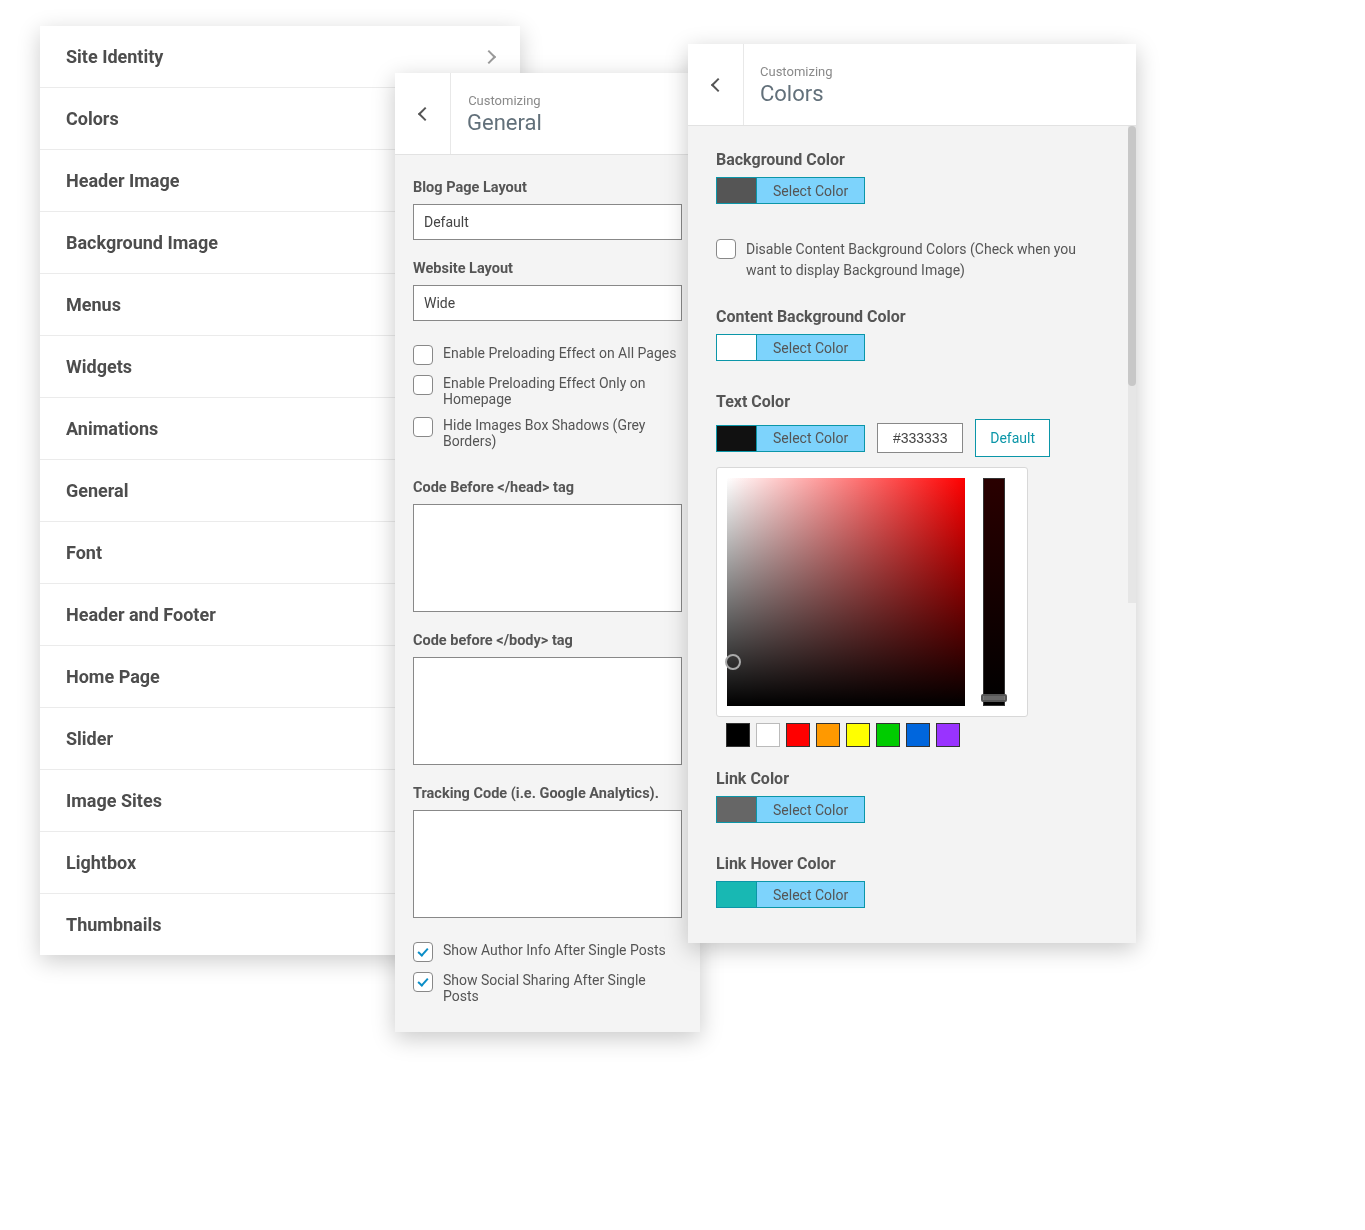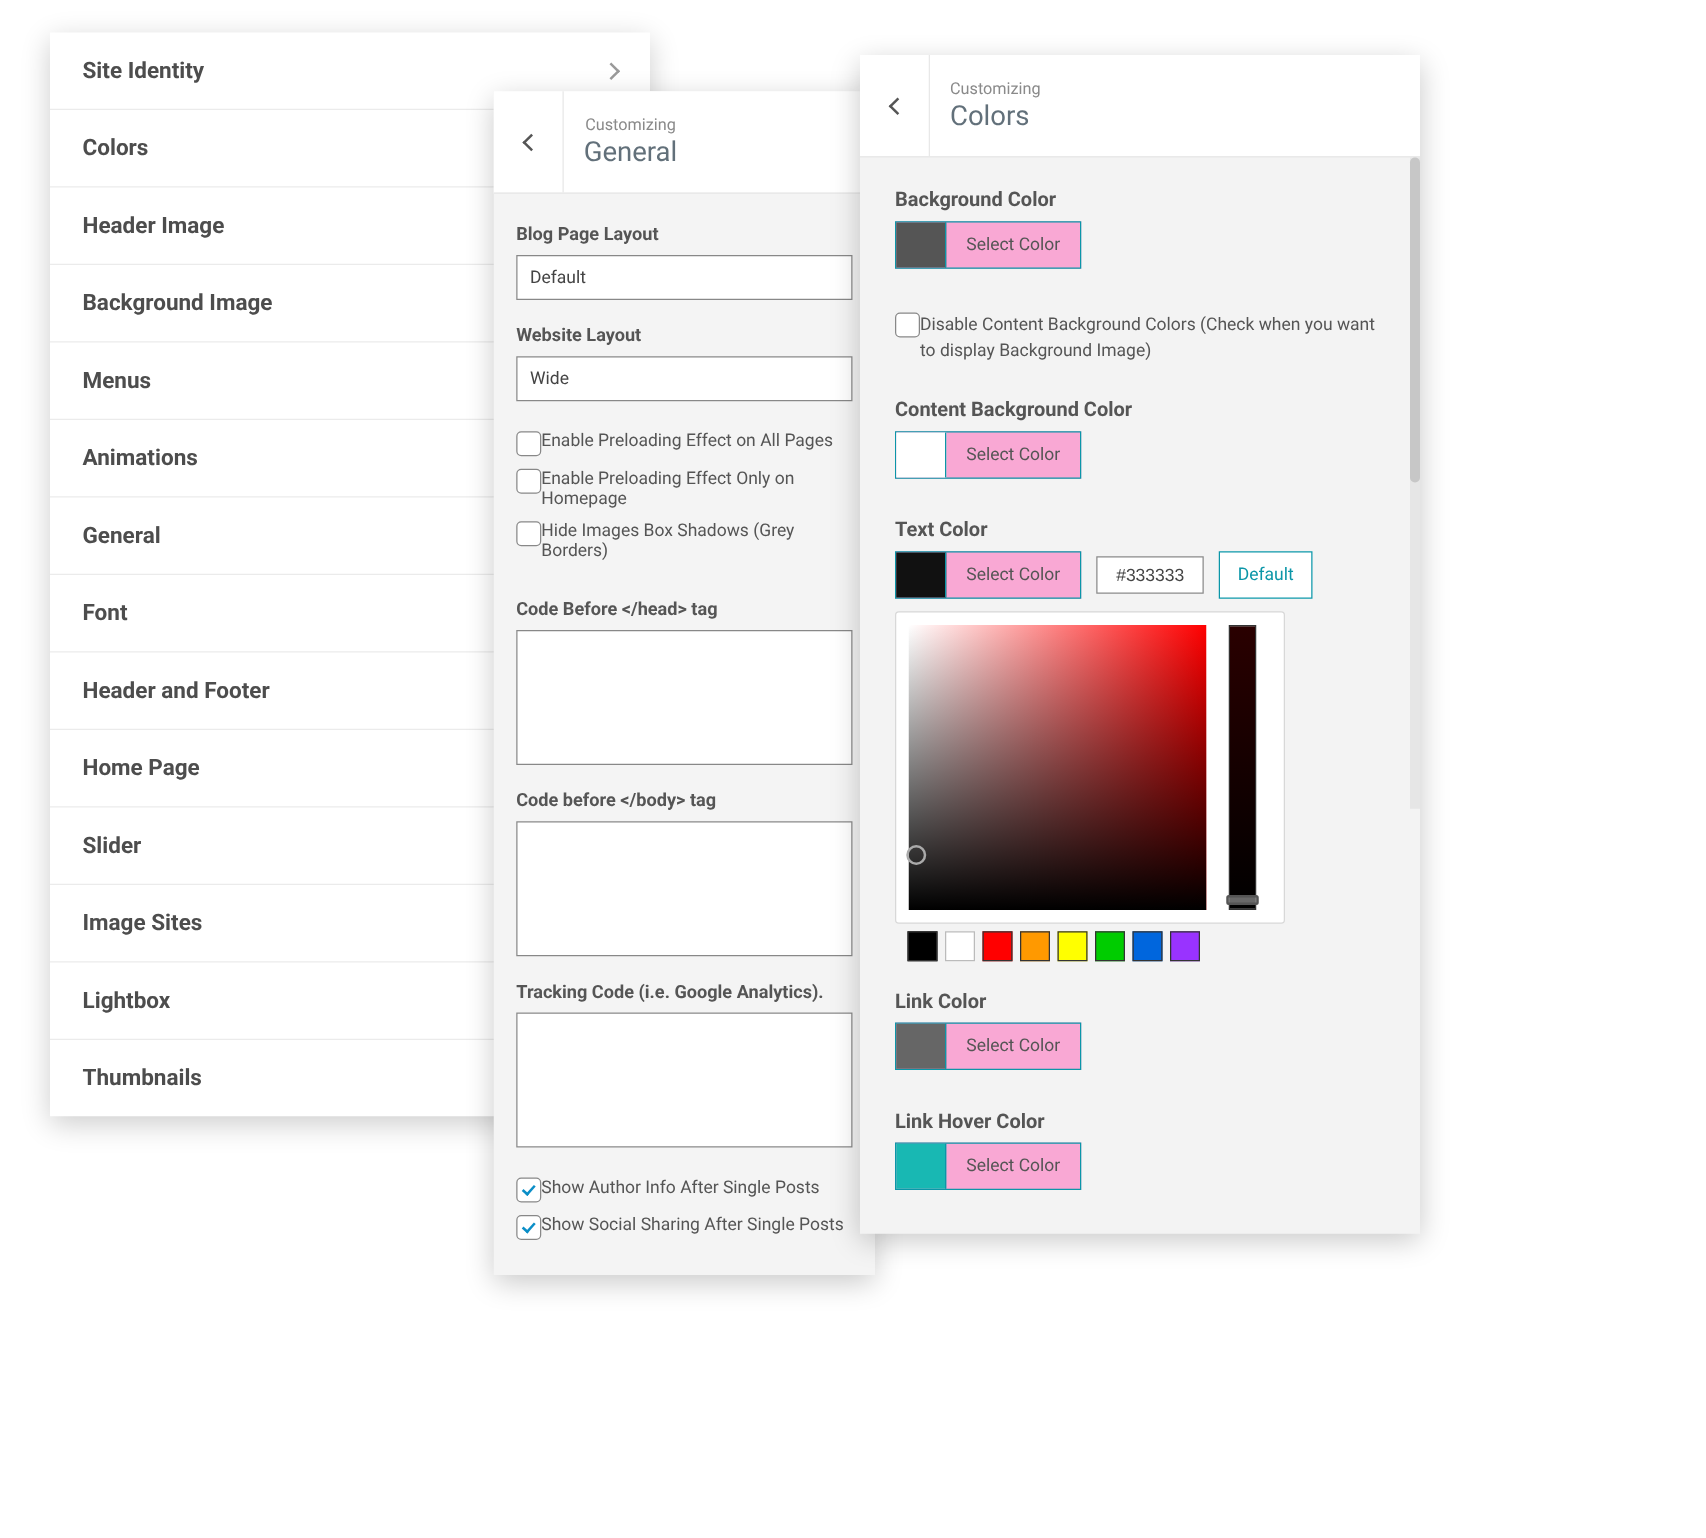--- a/index.html
+++ b/index.html
@@ -98,21 +98,21 @@
     color: #444;
     display: flex;
     align-items: center;
     cursor: pointer;
   }
   .spacer { height: 14px; }
 
   .check-row {
     display: flex;
     align-items: flex-start;
-    gap: 0;
+    gap: 10px;
     font-size: 14px;
     color: #555;
     margin: 10px 0;
   }
   .checkbox {
     width: 20px; height: 20px;
     border: 1px solid #888;
     border-radius: 4px;
     background: #fff;
     flex: 0 0 20px;
@@ -147,22 +147,22 @@
     width: 448px;
     background: #f3f3f3;
     box-shadow: 0 6px 22px rgba(0,0,0,.22);
   }
   .panel-colors .panel-body { padding: 18px 28px; }
 
   .color-btn {
     display: inline-flex;
     align-items: stretch;
     border: 1px solid #0b96a8;
-    height: 38px;
-    background: #f9a8d4;
+    height: 27px;
+    background: #7dd3fc;
     cursor: pointer;
   }
   .color-btn .swatch {
     width: 40px;
     border-right: 1px solid #0b96a8;
   }
   .color-btn .label {
     padding: 0 16px;
     display: flex;
     align-items: center;
@@ -285,20 +285,23 @@
     <span>Colors</span>
   </div>
   <div class="row">
     <span>Header Image</span>
   </div>
   <div class="row">
     <span>Background Image</span>
   </div>
   <div class="row">
     <span>Menus</span>
+  </div>
+  <div class="row">
+    <span>Widgets</span>
   </div>
   <div class="row">
     <span>Animations</span>
   </div>
   <div class="row">
     <span>General</span>
   </div>
   <div class="row">
     <span>Font</span>
   </div>

